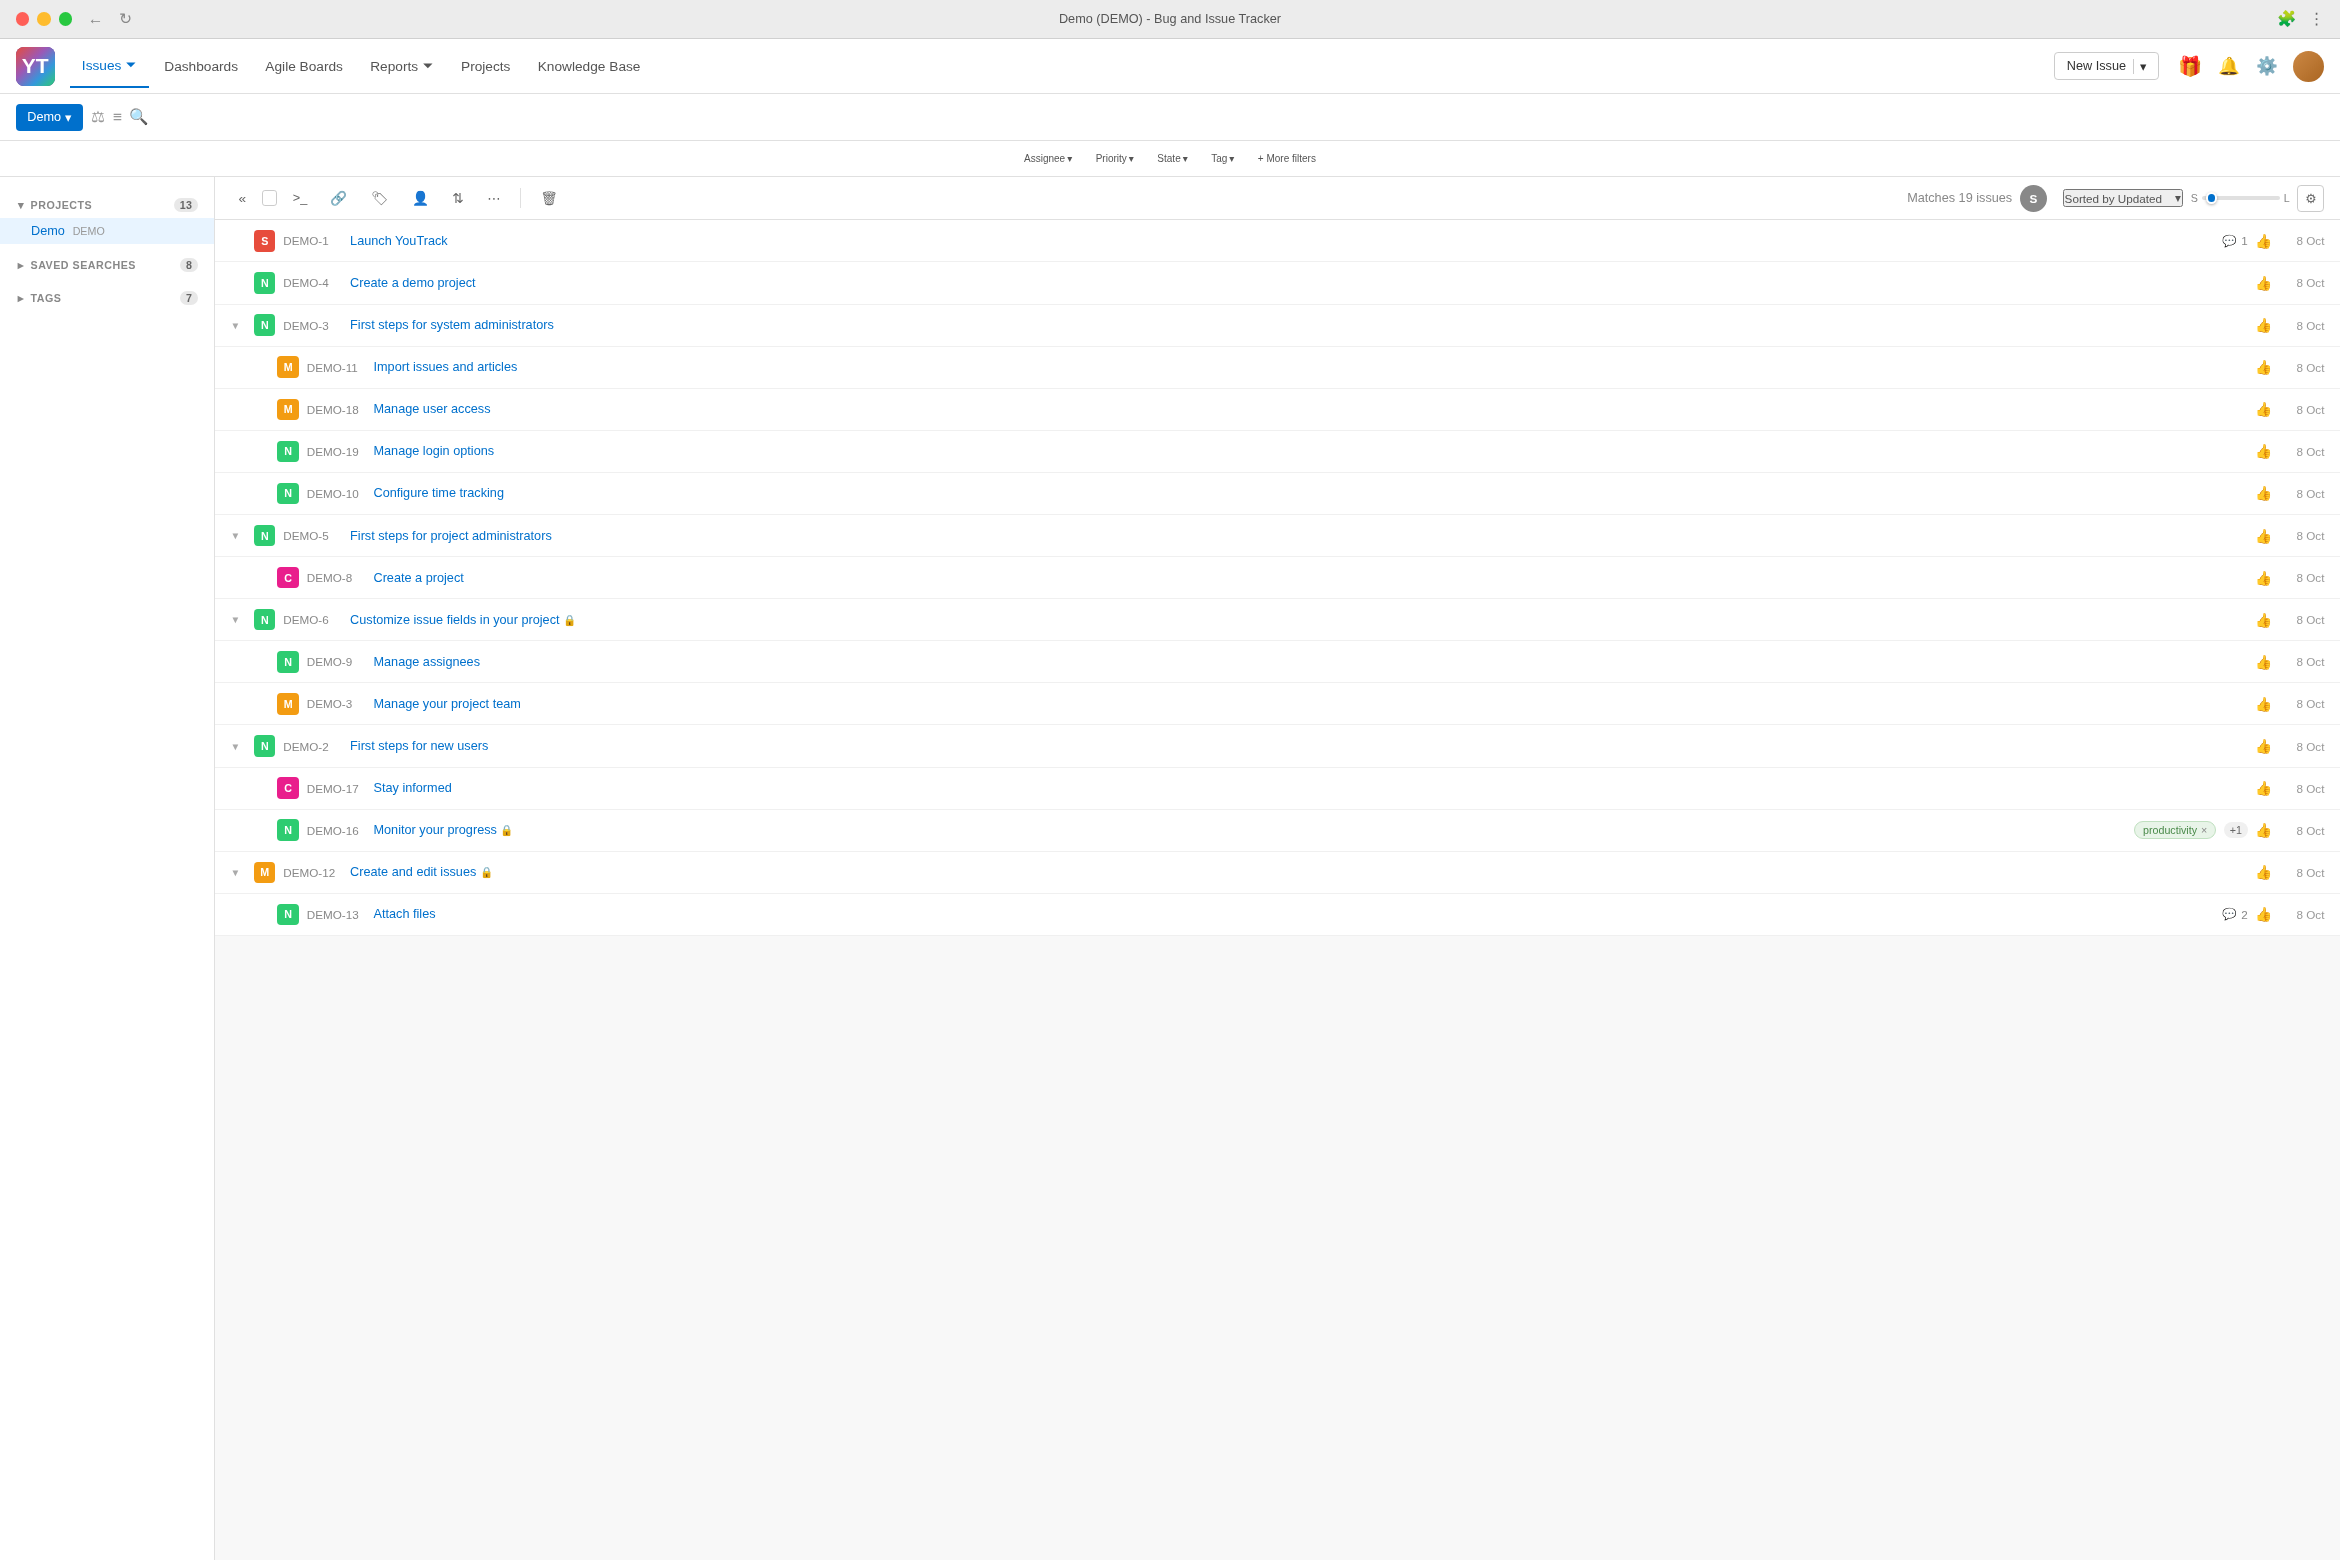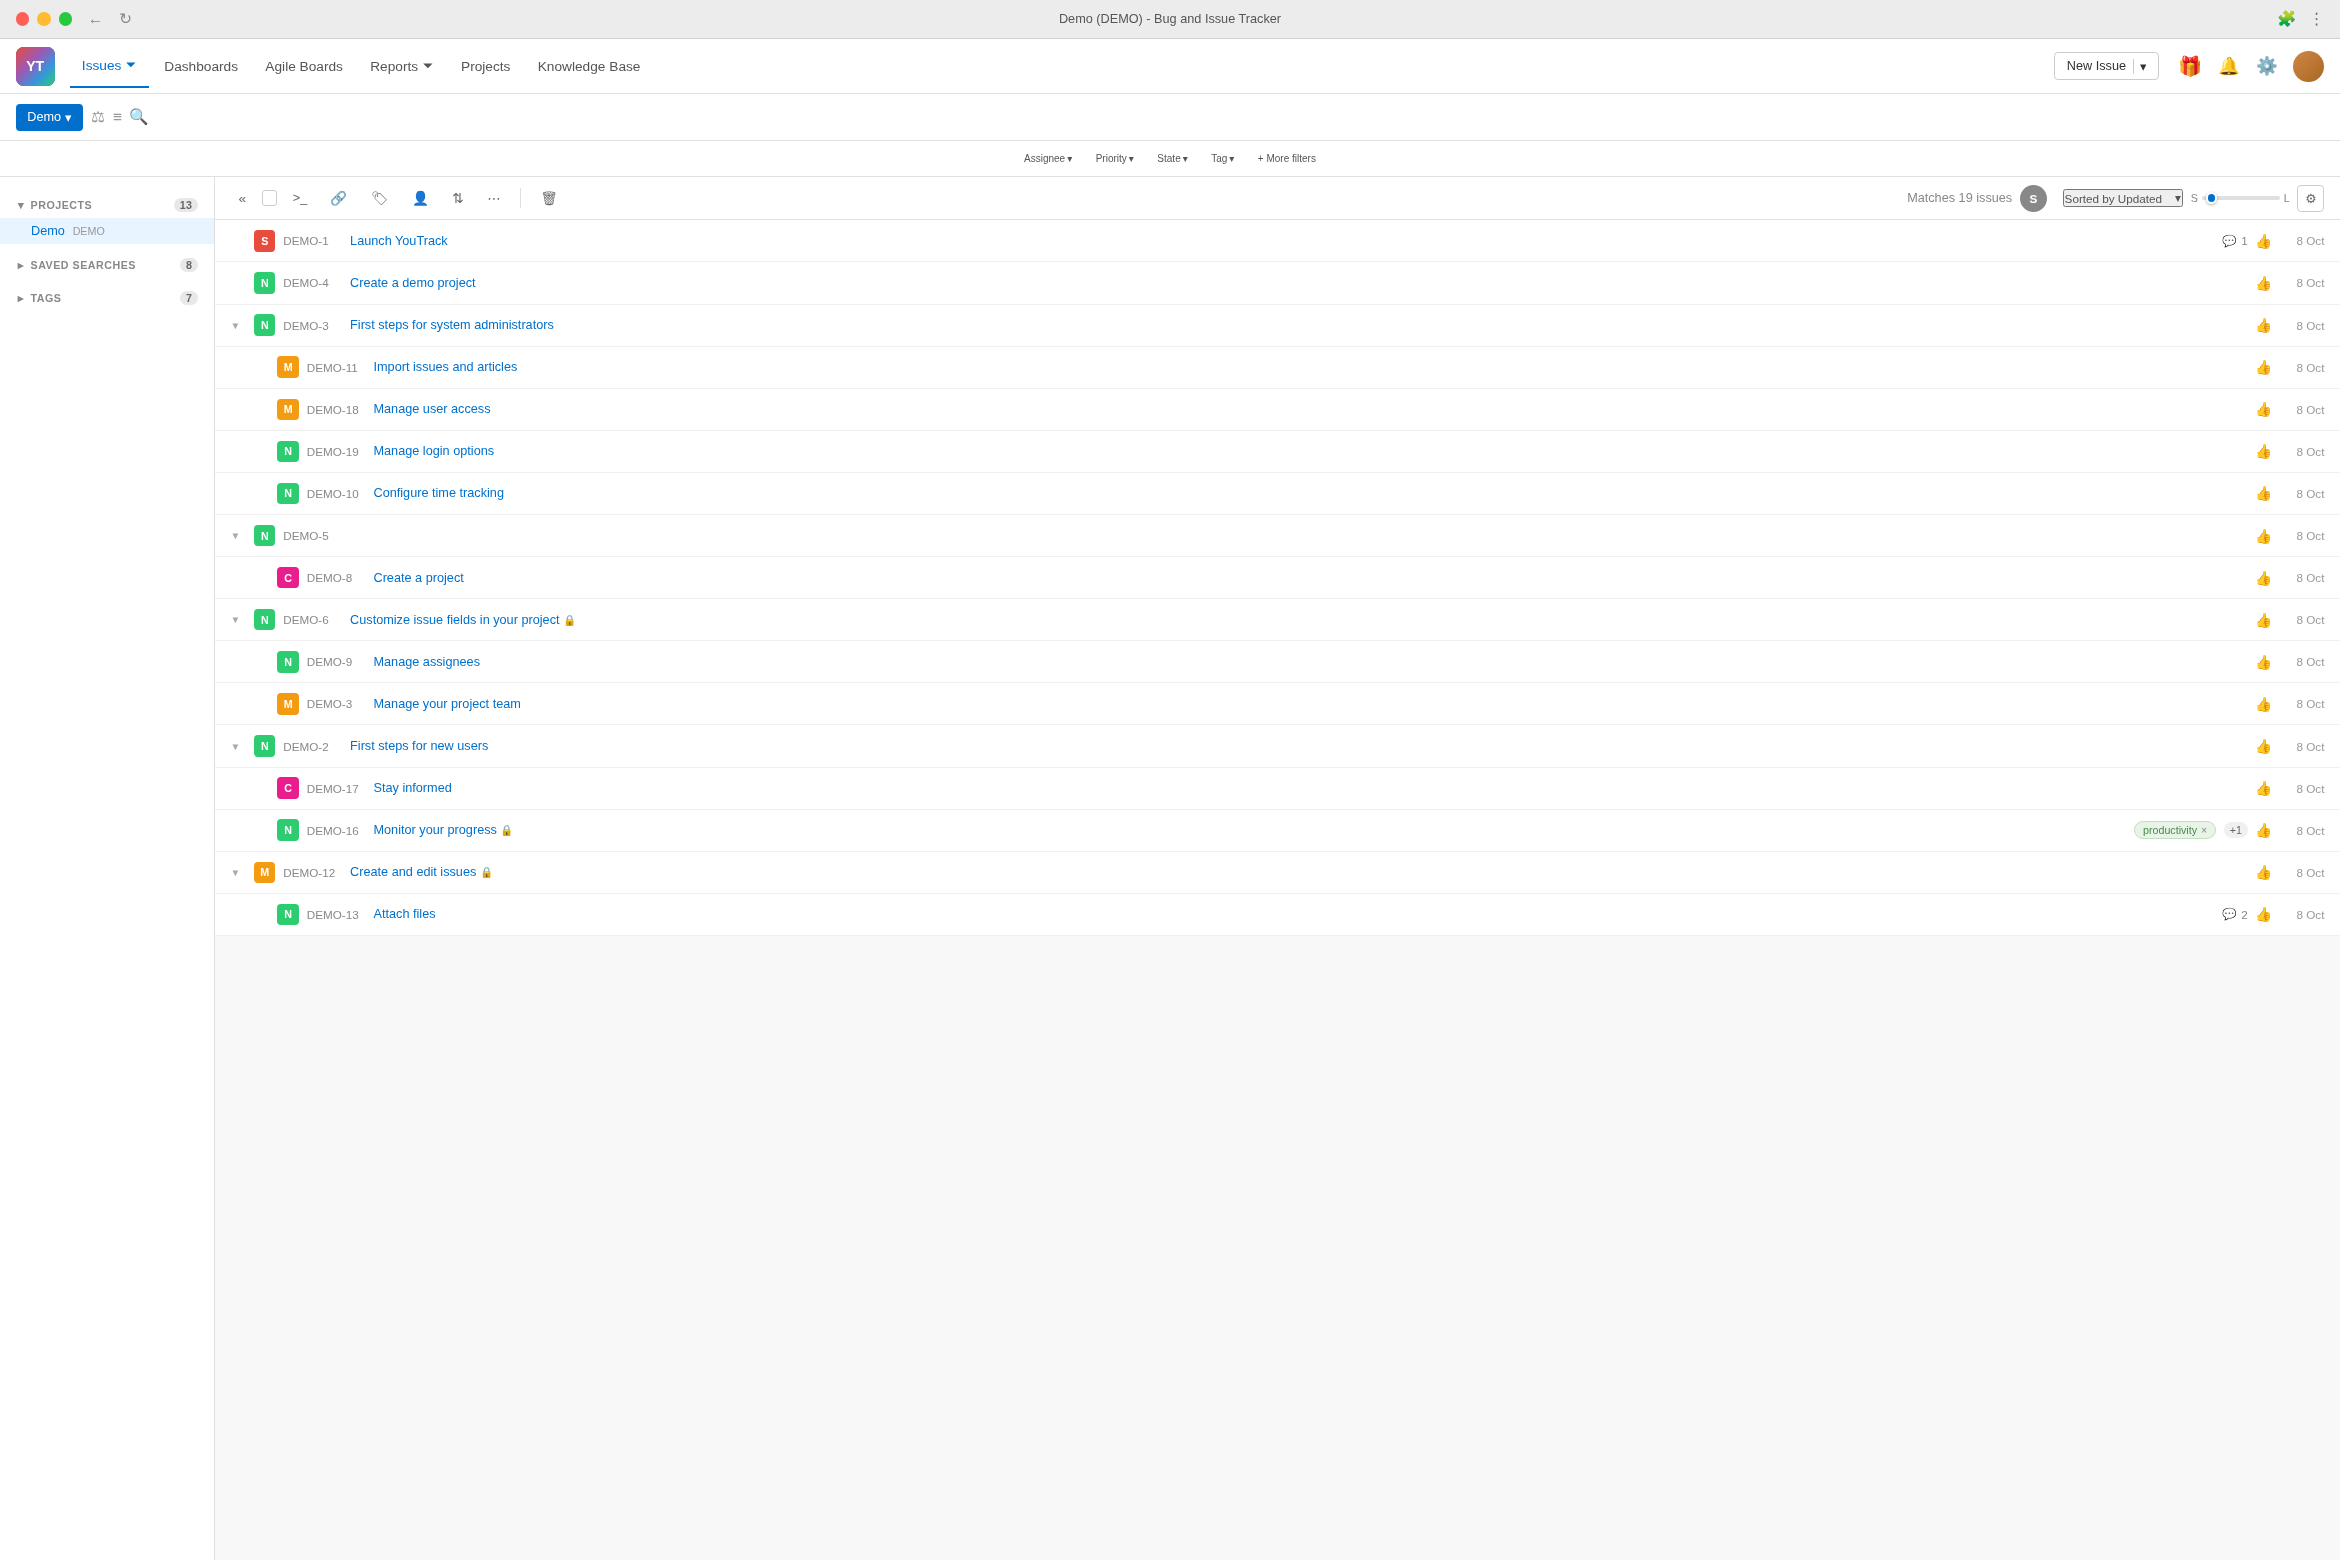--- a/index.html
+++ b/index.html
@@ -11,21 +11,21 @@
     .control-btn { width: 13.7px; height: 13.7px; border-radius: 50%; border: none; cursor: pointer; }
     .control-close { background: #ff5f57; }
     .control-min { background: #febc2e; }
     .control-max { background: #28c840; }
     .titlebar-title { font-size: 12.7px; color: #555; position: absolute; left: 50%; transform: translateX(-50%); }
     .titlebar-actions { display: flex; gap: 11.7px; align-items: center; color: #555; font-size: 15.6px; }
 
     
     .navbar { background: #fff; height: 55px; display: flex; align-items: center; padding: 0 15.6px; border-bottom: 1px solid #e0e0e0; gap: 3.9px; }
     .logo { width: 39px; height: 39px; background: #5c2d91; border-radius: 7.8px; display: flex; align-items: center; justify-content: center; color: #fff; font-weight: bold; font-size: 13.7px; margin-right: 11.7px; flex-shrink: 0; }
-    .logo-inner { background: linear-gradient(135deg, #e74c3c 0%, #9b59b6 40%, #3498db 70%, #2ecc71 100%); width: 100%; height: 100%; border-radius: 7.8px; display: flex; align-items: center; justify-content: center; font-weight: bold; font-size: 14px; color: white; }
+    .logo-inner { background: linear-gradient(135deg, #e74c3c 0%, #9b59b6 40%, #3498db 70%, #2ecc71 100%); width: 100%; height: 100%; border-radius: 7.8px; display: flex; align-items: center; justify-content: center; font-weight: bold; font-size: 21px; color: white; }
     .nav-item { padding: 0 11.7px; height: 44px; display: flex; align-items: center; gap: 3.9px; color: #555; font-size: 13.7px; cursor: pointer; text-decoration: none; white-space: nowrap; }
     .nav-item.active { color: #0070cc; border-bottom: 2px solid #0070cc; }
     .nav-item svg { width: 11.7px; height: 11.7px; fill: currentColor; }
     .nav-spacer { flex: 1; }
     .btn-new-issue { background: #fff; border: 1px solid #ccc; border-radius: 3.9px; padding: 5.9px 11.7px; font-size: 12.7px; cursor: pointer; display: flex; align-items: center; gap: 5px; color: #333; }
     .nav-icons { display: flex; align-items: center; gap: 15.6px; margin-left: 15.6px; }
     .avatar { width: 31px; height: 31px; border-radius: 50%; background: #cc8844; overflow: hidden; cursor: pointer; }
     .avatar-img { width: 100%; height: 100%; background: linear-gradient(135deg, #cc8844, #aa6622); }
 
     
@@ -364,20 +364,23 @@
     <div class="issue-actions">
 
       <span class="like-btn">👍</span>
       <span class="issue-date">8 Oct</span>
     </div>
   </div>
         <div class="issue-row" style="padding-left: 15.6px;">
     <span style="color:#aaa;cursor:pointer;font-size:9.8px;width:15.6px;flex-shrink:0;">▼</span>
     <span class="issue-badge" style="background:#2ecc71;">N</span>
     <span class="issue-id">DEMO-5</span>
+    <span class="issue-title">
+      <a href="#">First steps for project administrators</a>
+    </span>
 
     <div class="issue-actions">
 
       <span class="like-btn">👍</span>
       <span class="issue-date">8 Oct</span>
     </div>
   </div>
         <div class="issue-row" style="padding-left: 39px;">
     <span style="width:15.6px;flex-shrink:0;"></span>
     <span class="issue-badge" style="background:#e91e8c;">C</span>

